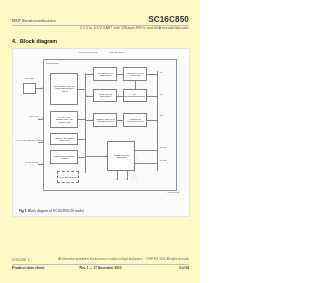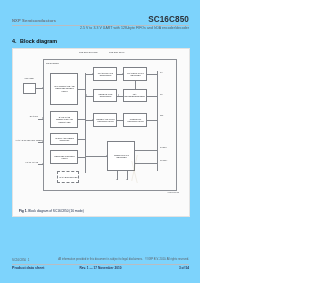--- a/index.html
+++ b/index.html
@@ -2,21 +2,21 @@
 <html><head>
 <meta charset="utf-8">
 <style>
   html,body{margin:0;padding:0;background:#ffffff;}
   body{
     width:200px;height:283px;position:relative;overflow:hidden;
     font-family:"Liberation Sans", sans-serif;
     color:#000;
     -webkit-font-smoothing:none;
   }
-  .page{position:absolute;inset:0;background:#7dd3fc;padding-left:12px;}
+  .page{position:absolute;inset:0;background:#fef9c3;padding-left:12px;}
 
   
   .hdr{position:absolute;left:0;right:0;top:16px;height:20px;}
   .hdr-company{
     position:absolute;left:12px;top:2px;
     font-size:4.1px;font-weight:bold;color:#6b6f78;letter-spacing:.15px;
   }
   .hdr-part{
     position:absolute;right:11px;top:-1px;
     font-size:8.2px;font-weight:bold;color:#2c3138;letter-spacing:.1px;

